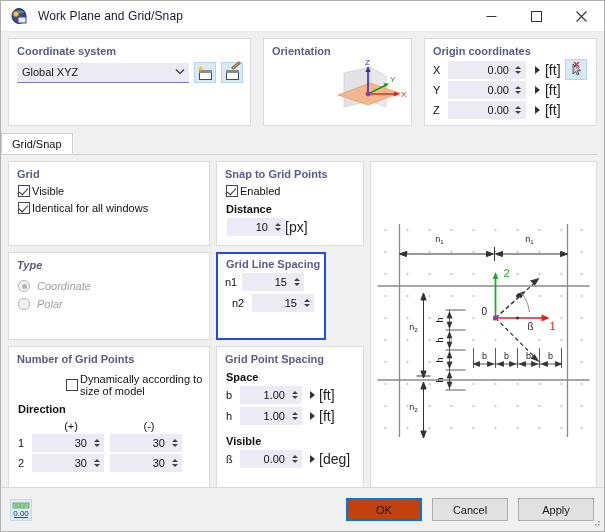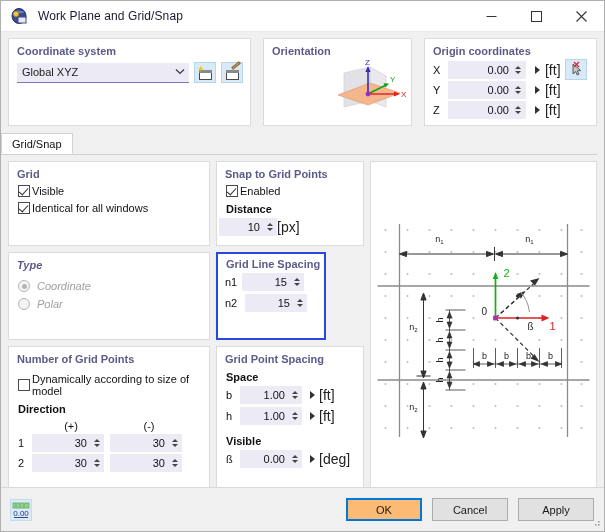--- a/index.html
+++ b/index.html
@@ -221,21 +221,21 @@
     background:#dbeaf6; border:1px solid #c6dcee;
     position:relative; flex:none;
   }
   .btns { margin-left:auto; margin-right:10px; display:flex; gap:10px; }
   .btn {
     width:76px; height:23px; font-size:11px;
     background:#e1e1e1; border:1px solid #adadad;
     display:flex; align-items:center; justify-content:center;
     color:#1a1a1a;
   }
-  .btn.primary { border:2px solid #0078d7; background:#fdba74; }
+  .btn.primary { border:2px solid #0078d7; background:#c2410c; }
   .grip {
     position:absolute; right:3px; bottom:3px; width:10px; height:10px;
   }
 </style>
 </head>
 <body>
 
 <div class="window">
 
   <div class="titlebar">
@@ -404,21 +404,21 @@
           </div>
           <div class="radio-row">
             <span class="radio dis"></span>
             <span class="radio-label dis">Polar</span>
           </div>
         </div>
       </div>
 
       <div class="panel" style="height:146px;">
         <div class="panel-title">Number of Grid Points</div>
-        <div class="cbrow" style="padding-top:8px;">
+        <div class="cbrow" style="padding-top:8px;margin-left:48px;">
           <span class="cb"></span>
           <span class="cbtext">Dynamically according to size of model</span>
         </div>
         <div class="sublabel">Direction</div>
         <div class="dirhdr">
           <span></span>
           <span class="dircell">(+)</span>
           <span class="dircell">(-)</span>
         </div>
         <div class="dirrow">
@@ -460,21 +460,21 @@
 
     <div class="col col2">
 
       <div class="panel" style="height:85px;">
         <div class="panel-title">Snap to Grid Points</div>
         <div class="cbrow">
           <span class="cb checked"></span>
           <span class="cbtext">Enabled</span>
         </div>
         <div class="sublabel">Distance</div>
-        <div class="dirrow" style="padding-left:2px;padding-top:3px;">
+        <div class="dirrow" style="padding-left:10px;padding-top:3px;">
           <div class="numfield" style="width:58px;">
             <span class="val">10</span>
             <span class="spin">
                 <i class="up"></i>
                 <i class="dn"></i>
               </span>
           </div>
           <span class="unit">[px]</span>
         </div>
       </div>
@@ -484,21 +484,21 @@
         <div class="dirrow" style="padding-left:7px;padding-top:3px;gap:5px;">
           <span style="width:12px;">n1</span>
           <div class="numfield" style="width:62px;">
             <span class="val">15</span>
             <span class="spin">
                 <i class="up"></i>
                 <i class="dn"></i>
               </span>
           </div>
         </div>
-        <div class="dirrow" style="padding-left:7px;padding-top:3px;gap:8px;">
+        <div class="dirrow" style="padding-left:7px;padding-top:3px;gap:8px;margin-left:7px;">
           <span style="width:12px;">n2</span>
           <div class="numfield" style="width:62px;">
             <span class="val">15</span>
             <span class="spin">
                 <i class="up"></i>
                 <i class="dn"></i>
               </span>
           </div>
         </div>
       </div>

